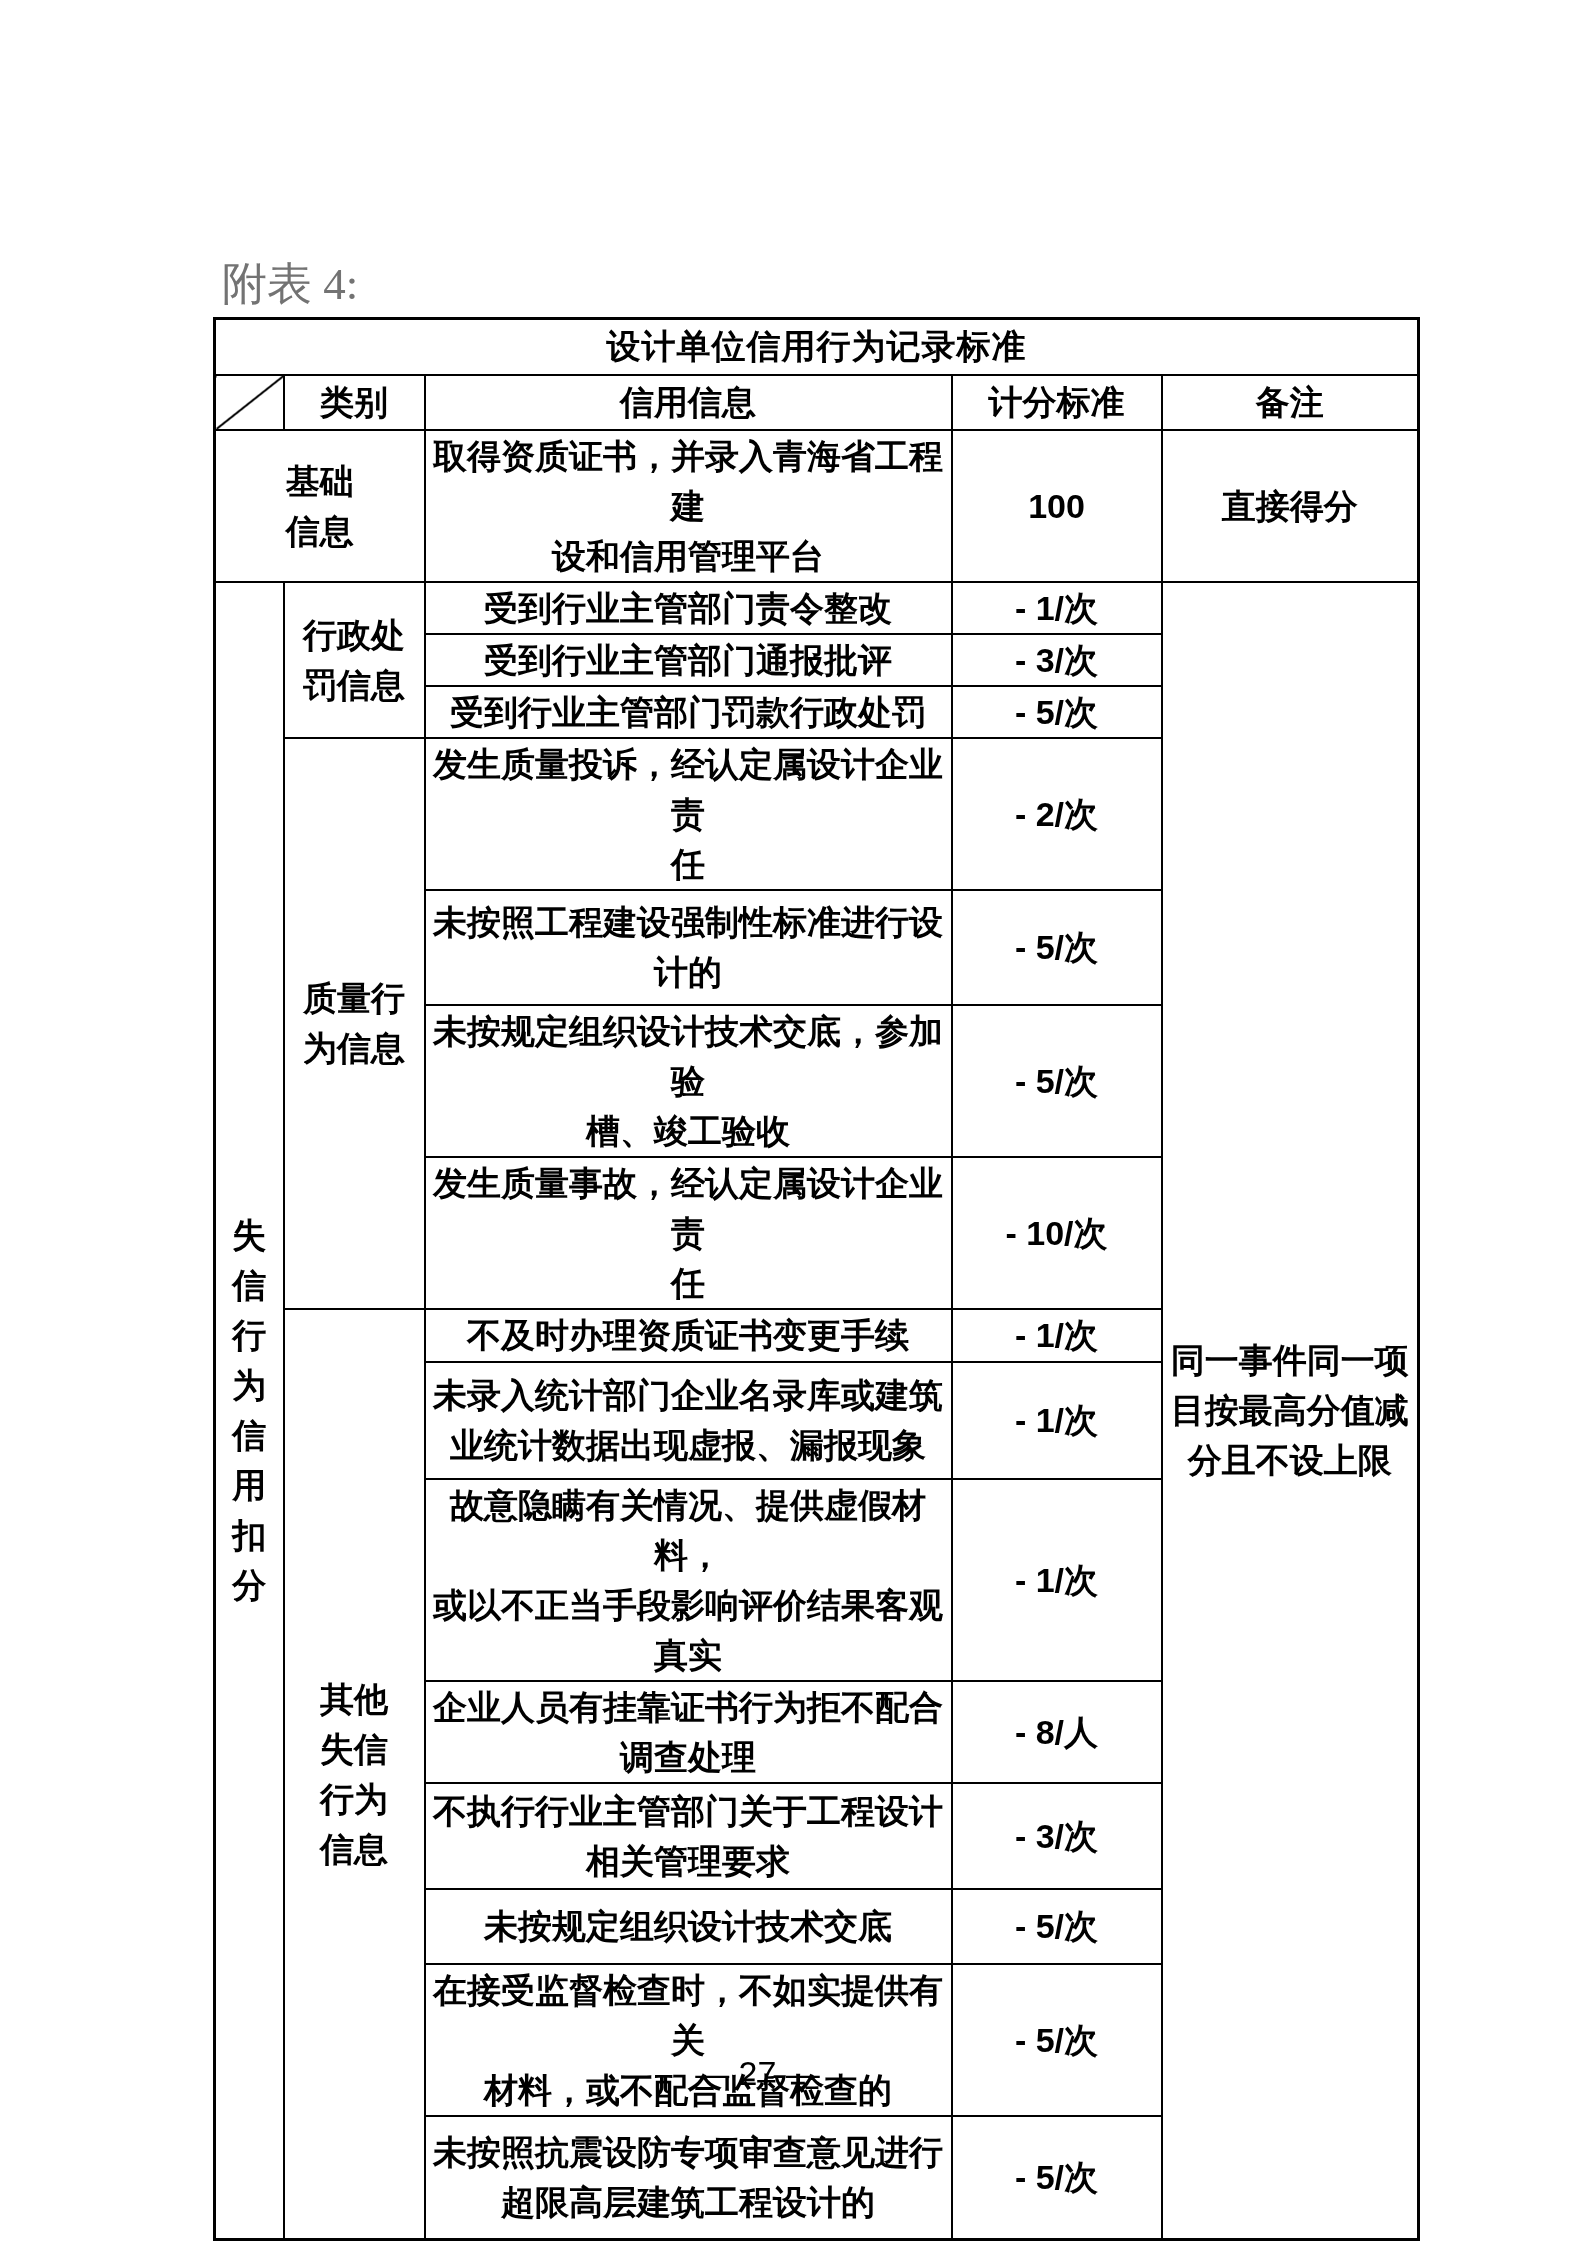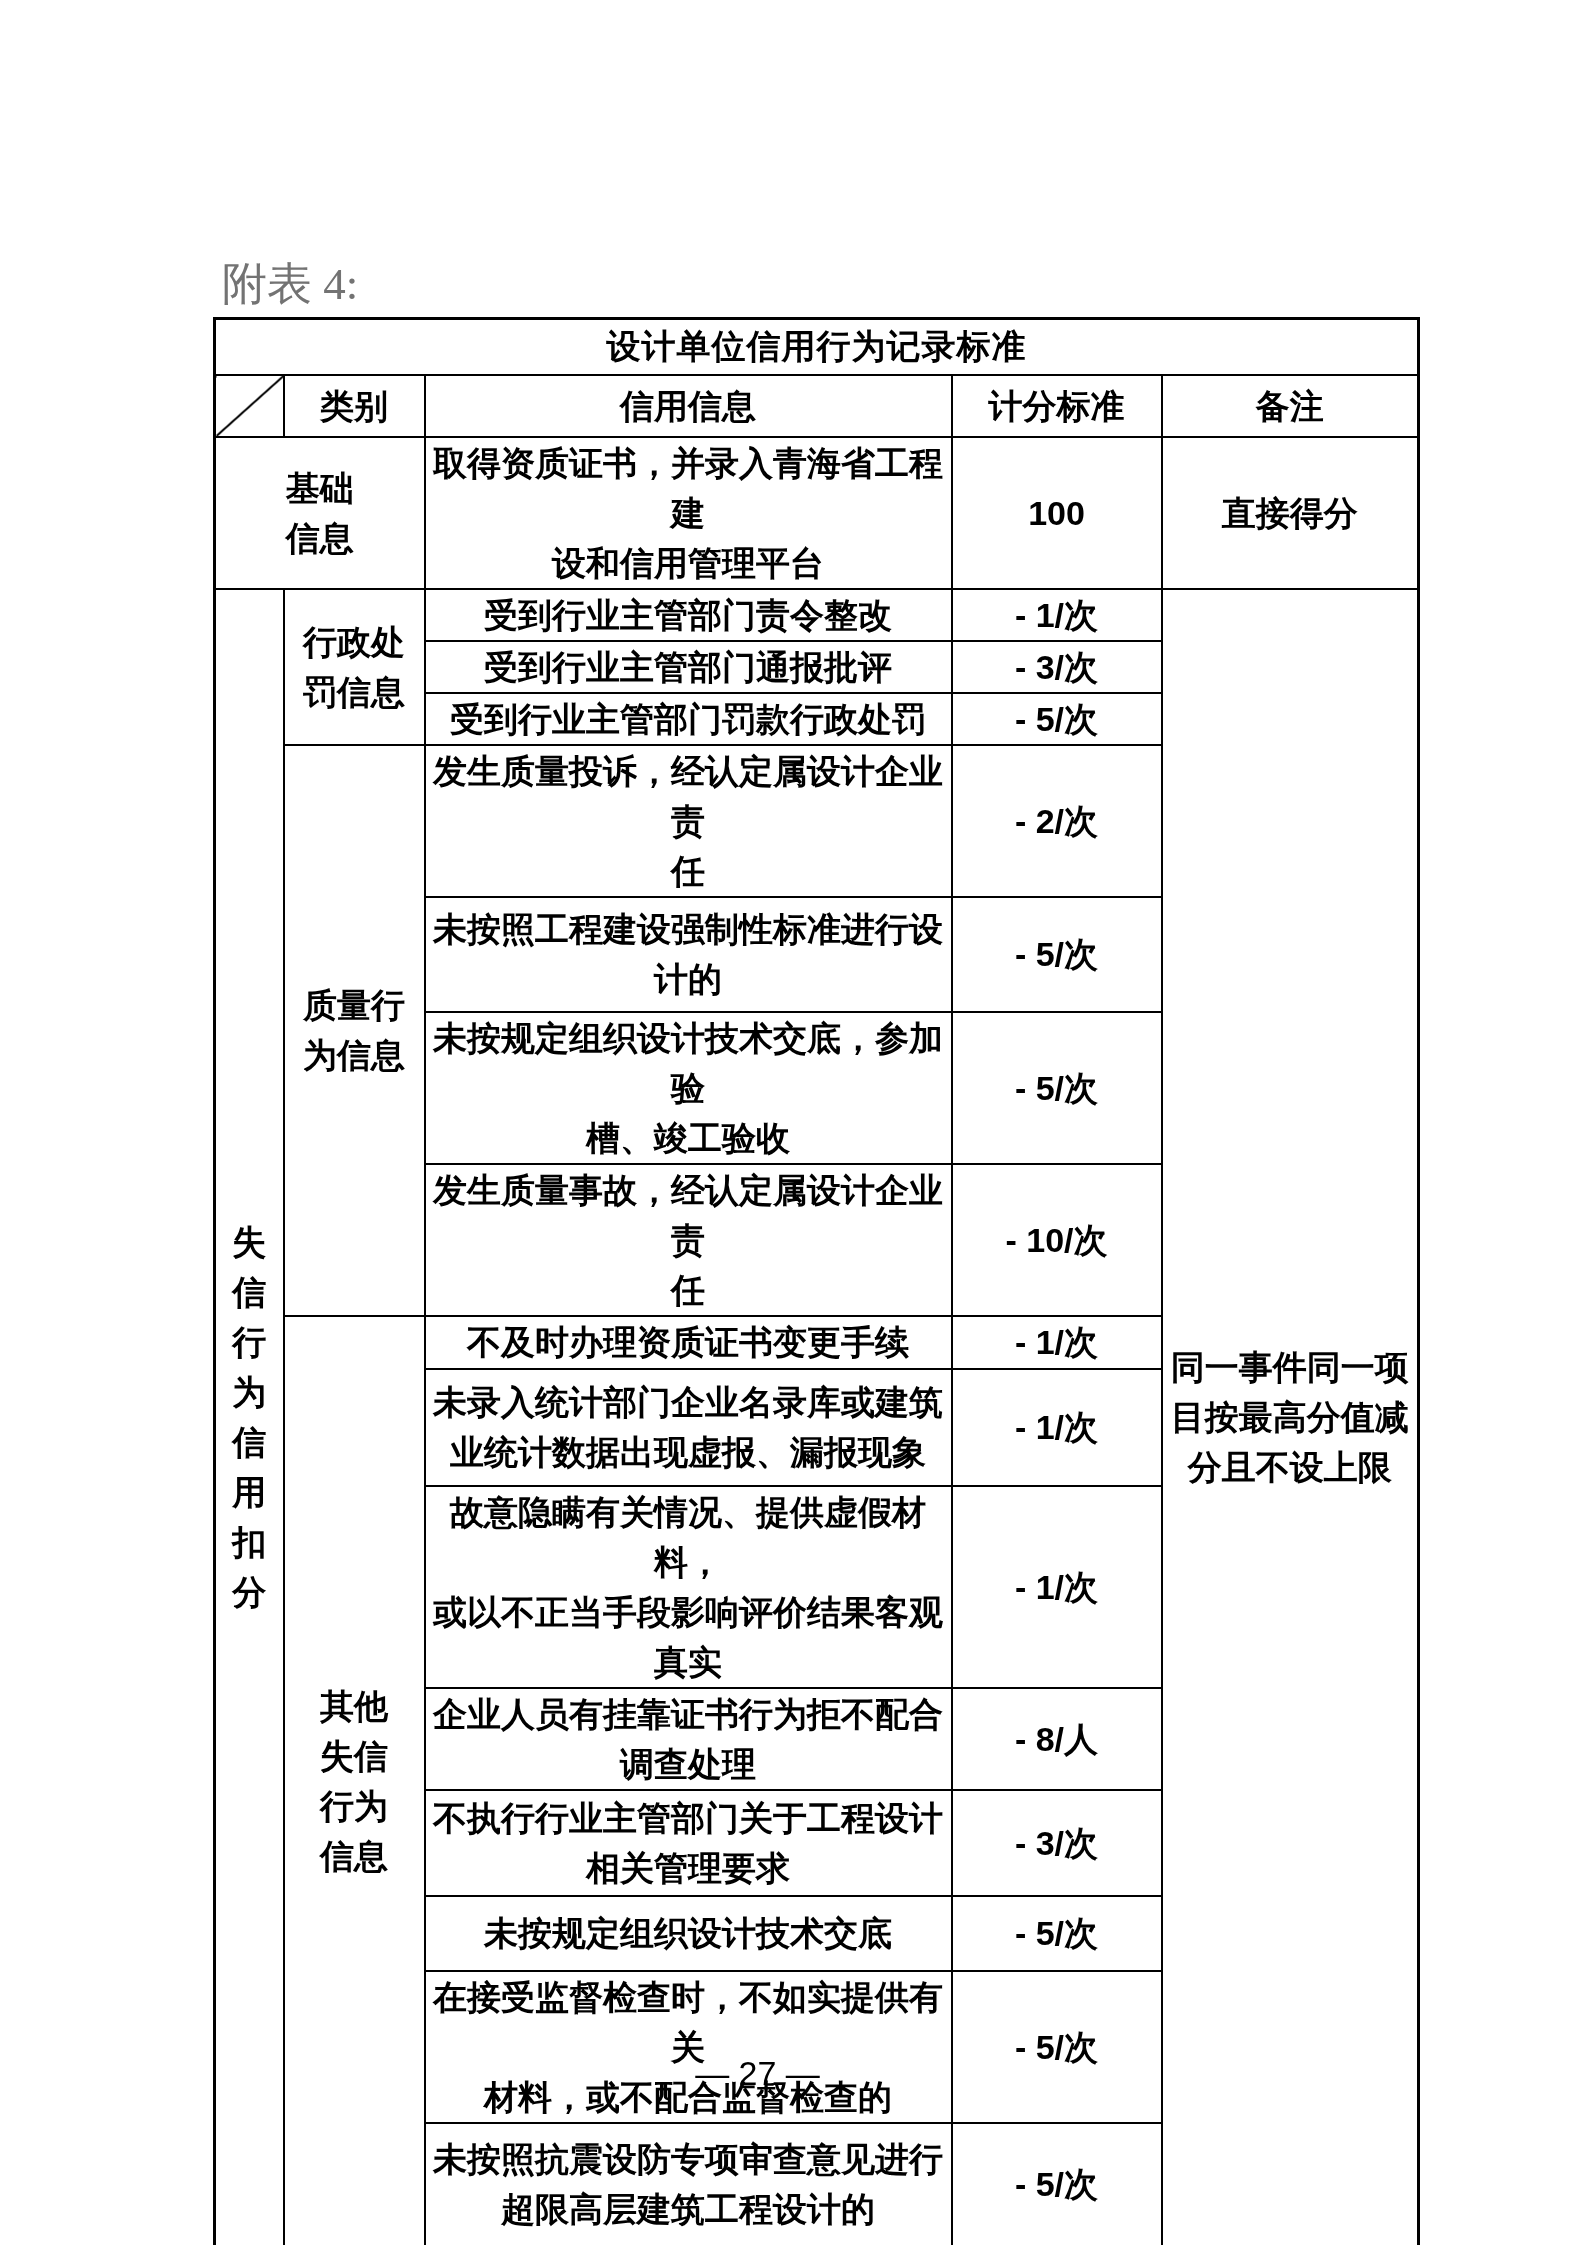--- a/index.html
+++ b/index.html
@@ -86,21 +86,21 @@
       <col style="width:527px">
       <col style="width:210px">
       <col style="width:257px">
     </colgroup>
 
     <tbody>
         <tr style="height:56px">
       <td colspan="5" class="title-cell">设计单位信用行为记录标准</td>
     </tr>
 
-    <tr style="height:62px">
+    <tr style="height:55px">
       <td class="diag"></td>
       <td class="th">类别</td>
       <td class="th">信用信息</td>
       <td class="th">计分标准</td>
       <td class="th">备注</td>
     </tr>
 
     <tr style="height:111px">
       <td colspan="2" class="cat pre">基础
 信息</td>

